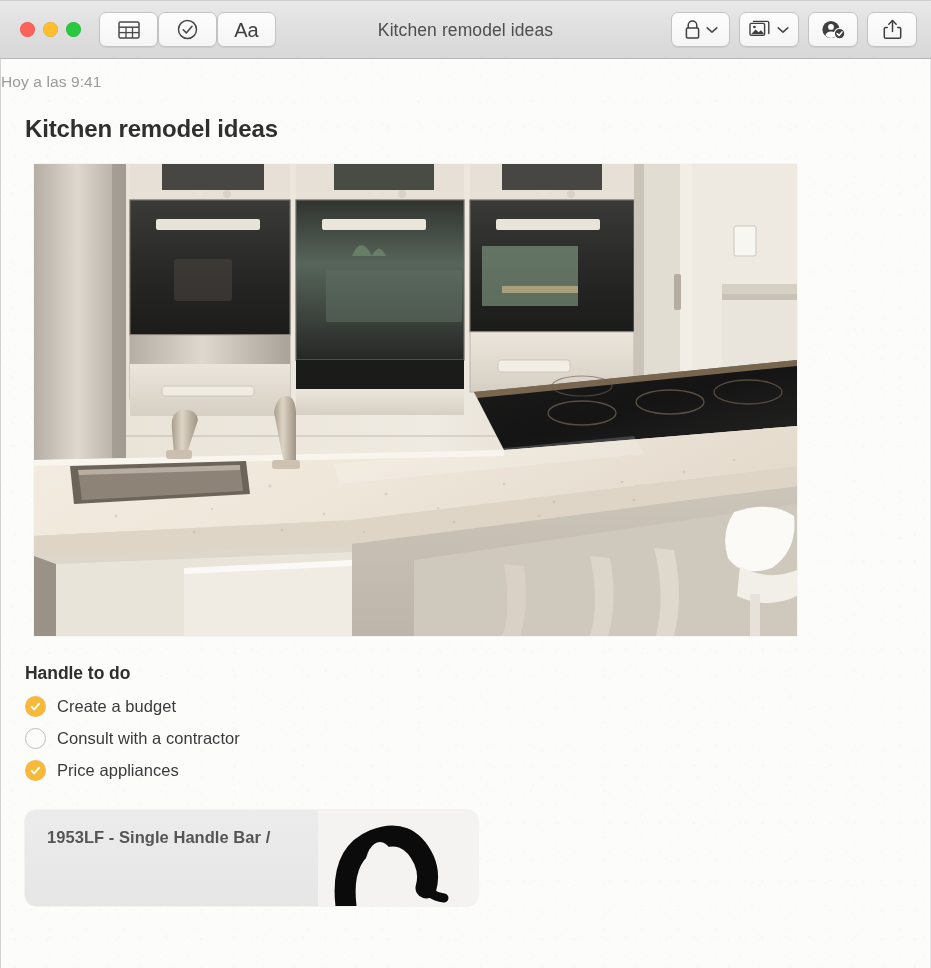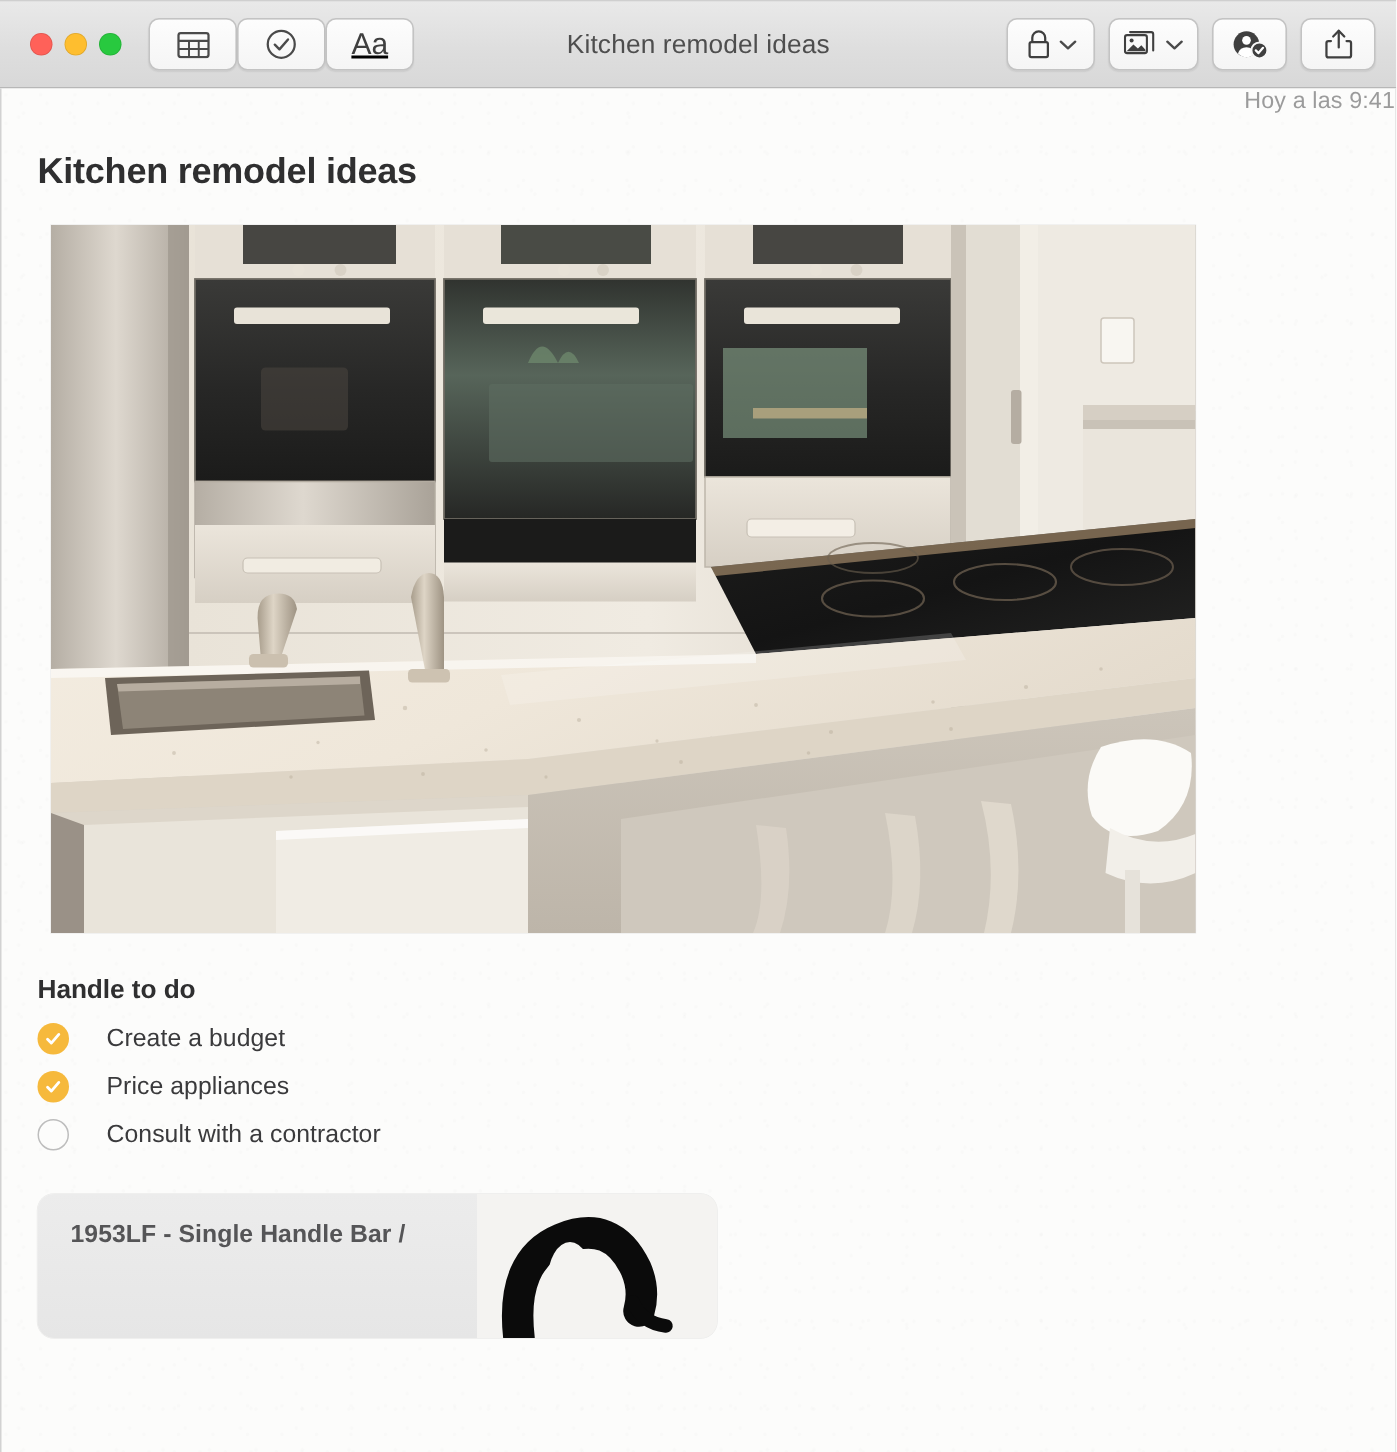--- a/index.html
+++ b/index.html
@@ -84,21 +84,21 @@
   }
 
   .tb-right {
     margin-left: auto;
     display: flex;
     align-items: center;
     gap: 9px;
     position: relative;
     z-index: 2;
   }
-  .tb-left { position: relative; z-index: 2; display: flex; align-items: center; gap: 0; text-decoration: underline; }
+  .tb-left { position: relative; z-index: 2; display: flex; align-items: center; gap: 0; }
 
   .chev { display: block; }
 
   
   .note-body {
     position: relative;
     height: 909px;
     box-sizing: border-box;
     background-color: #fcfcfb;
     background-image:
@@ -107,23 +107,24 @@
       radial-gradient(circle at 78% 34%, rgba(0,0,0,.012) 0 1px, transparent 1.4px),
       radial-gradient(circle at 31% 83%, rgba(0,0,0,.010) 0 1px, transparent 1.4px);
     background-size: 23px 19px, 31px 27px, 17px 29px, 37px 23px;
     border-left: 1px solid #d2d2d2;
     border-right: 1px solid #e6e6e6;
     padding: 0;
     overflow: hidden;
   }
 
   .note-date {
-    text-align: right;
+    text-align: left;
     font-size: 15.5px;
     color: #9b9b9b;
+    padding-top: 14px;
     letter-spacing: .1px;
   }
 
   .content {
     padding: 0 26px 0 24px;
   }
 
   .note-title {
     font-size: 24px;
     font-weight: bold;
@@ -159,21 +160,21 @@
     color: #2f2f30;
     margin: 27px 0 0 0;
     letter-spacing: -.05px;
   }
 
   
   .checklist { margin-top: 6px; }
   .check-row {
     display: flex;
     align-items: center;
-    gap: 25px;
+    gap: 11px;
     height: 32px;
   }
   .check-box {
     width: 21px;
     height: 21px;
     border-radius: 50%;
     flex: 0 0 auto;
     display: flex;
     align-items: center;
     justify-content: center;
@@ -520,31 +521,31 @@
         <div class="check-row">
           <span class="check-box done">
             <svg width="13" height="13" viewBox="0 0 13 13">
               <path d="M2.7 6.9 L5.2 9.4 L10.2 3.6" fill="none" stroke="#ffffff" stroke-width="1.9" stroke-linecap="round" stroke-linejoin="round"></path>
             </svg>
           </span>
           <span class="check-label">Create a budget</span>
         </div>
 
         <div class="check-row">
+          <span class="check-box todo"></span>
+          <span class="check-label">Consult with a contractor</span>
+        </div>
+
+        <div class="check-row">
           <span class="check-box done">
             <svg width="13" height="13" viewBox="0 0 13 13">
               <path d="M2.7 6.9 L5.2 9.4 L10.2 3.6" fill="none" stroke="#ffffff" stroke-width="1.9" stroke-linecap="round" stroke-linejoin="round"></path>
             </svg>
           </span>
           <span class="check-label">Price appliances</span>
-        </div>
-
-        <div class="check-row">
-          <span class="check-box todo"></span>
-          <span class="check-label">Consult with a contractor</span>
         </div>
 
       </div>
 
       <div class="attach-card">
         <div class="attach-text">1953LF - Single Handle Bar /</div>
         <div class="attach-thumb">
           <svg width="160" height="96" viewBox="0 0 160 96">
             <rect width="160" height="96" fill="#f4f3f1"></rect>
             <path d="M28 96 q-6 -52 28 -66 q34 -14 50 20 q6 14 2 28" fill="none" stroke="#0b0b0b" stroke-width="21" stroke-linecap="round"></path>

